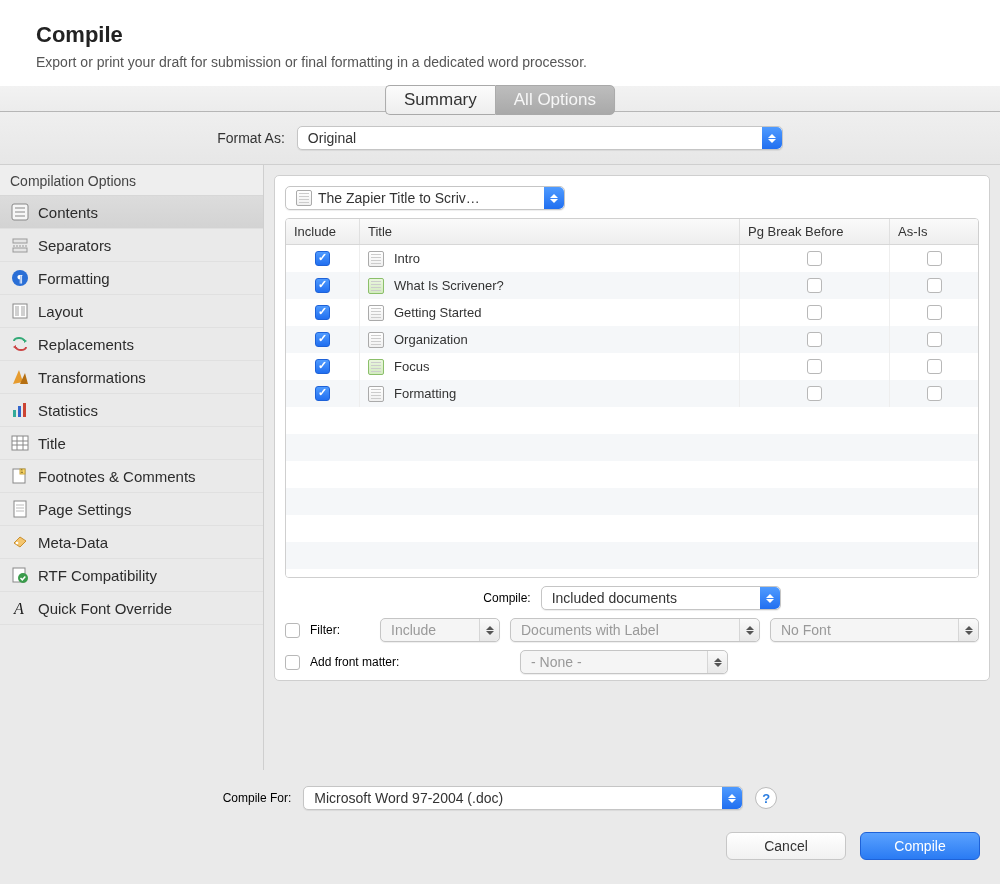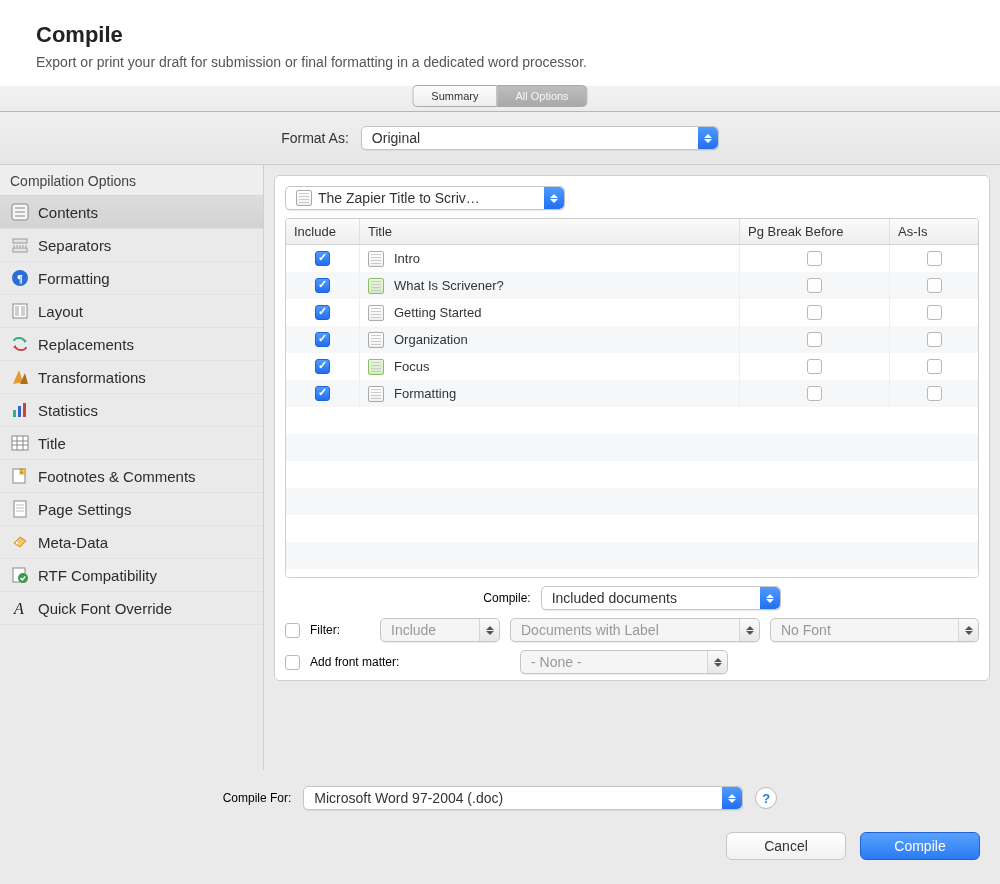--- a/index.html
+++ b/index.html
@@ -6,21 +6,21 @@
 body { font-family: -apple-system, "Helvetica Neue", Arial, sans-serif; font-size: 13px; color: #333; background: #fff; width: 1000px; height: 884px; overflow: hidden; }
 
 .window { display: flex; flex-direction: column; height: 100%; }
 
 .header { padding: 22px 36px 16px; background: #fff; }
 .header h1 { font-size: 22px; font-weight: 600; color: #222; margin-bottom: 6px; }
 .header p { font-size: 14px; color: #555; }
 
 .tabs-line { position: relative; height: 26px; border-bottom: 1px solid #b6b6b6; background: linear-gradient(#f2f2f2,#ececec); }
 .tabs { position: absolute; left: 50%; top: -1px; transform: translateX(-50%); display: flex; }
-.tab { font-size: 11px; padding: 4px 18px; border: 1px solid #a9a9a9; background: linear-gradient(#fcfcfc,#eee); color: #333; cursor: pointer; }
+.tab { font-size: 17px; padding: 4px 18px; border: 1px solid #a9a9a9; background: linear-gradient(#fcfcfc,#eee); color: #333; cursor: pointer; }
 .tab:first-child { border-top-left-radius: 5px; border-bottom-left-radius: 5px; border-right: none; }
 .tab:last-child { border-top-right-radius: 5px; border-bottom-right-radius: 5px; }
 .tab.inactive { background: linear-gradient(#bdbdbd,#a9a9a9); color: #f7f7f7; }
 
 .format-row { display: flex; align-items: center; justify-content: center; gap: 12px; padding: 14px 0; background: linear-gradient(#efefef,#e7e7e7); }
 .format-row label { font-size: 14px; color: #333; }
 
 .popup { position: relative; display: inline-flex; align-items: center; height: 24px; background: #fff; border: 1px solid #c5c5c5; border-radius: 5px; font-size: 14px; padding: 0 28px 0 10px; box-shadow: 0 1px 1px rgba(0,0,0,0.07); }
 .popup.disabled { background: #f5f5f5; color: #999; }
 .popup .end { position: absolute; right: 0; top: 0; bottom: 0; width: 20px; background: linear-gradient(#4f9bff,#216ff0); border-top-right-radius: 5px; border-bottom-right-radius: 5px; display: flex; flex-direction: column; align-items: center; justify-content: center; }
@@ -84,21 +84,21 @@
 
   <div class="tabs-line">
     <div class="tabs">
       <div class="tab"><span>Summary</span></div>
       <div class="tab inactive"><span>All Options</span></div>
     </div>
   </div>
 
   <div class="format-row">
     <label class="lbl">Format As:</label>
-    <div class="popup" style="width:358px">
+    <div class="popup" style="width:486px">
       <span>Original</span>
       <span class="end"></span>
     </div>
   </div>
 
   <div class="body">
 
     <div class="sidebar">
       <div class="sidebar-header">Compilation Options</div>
 

